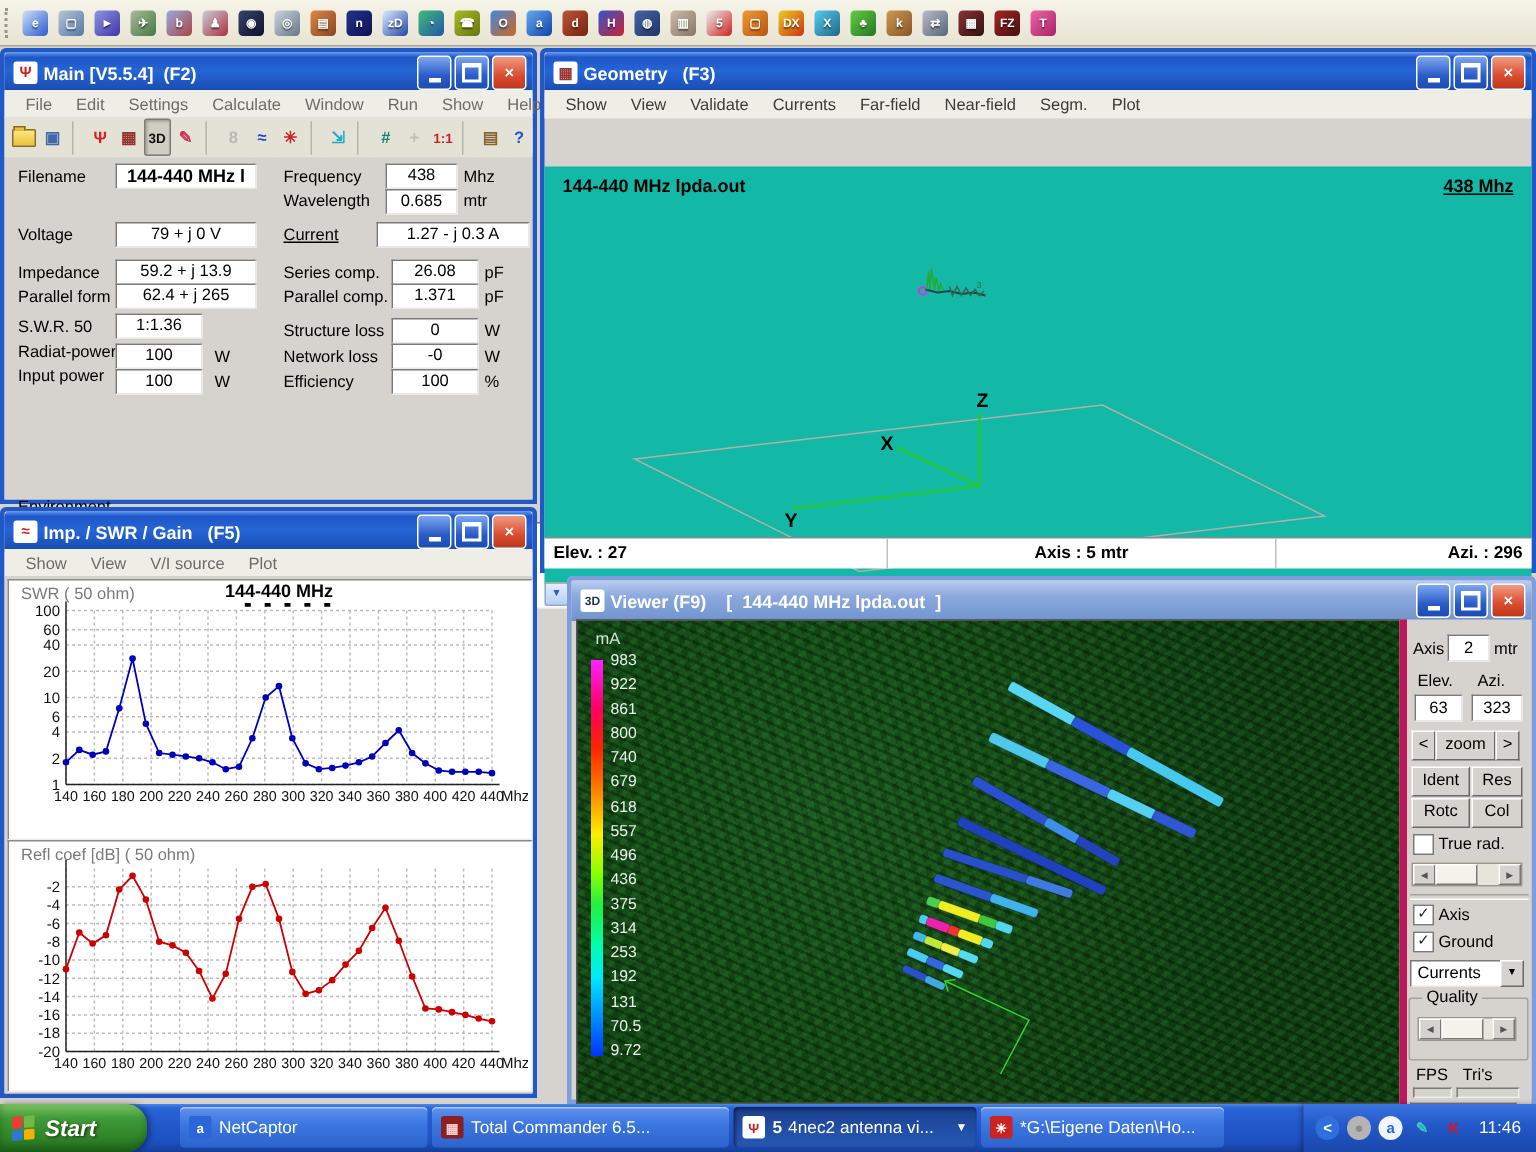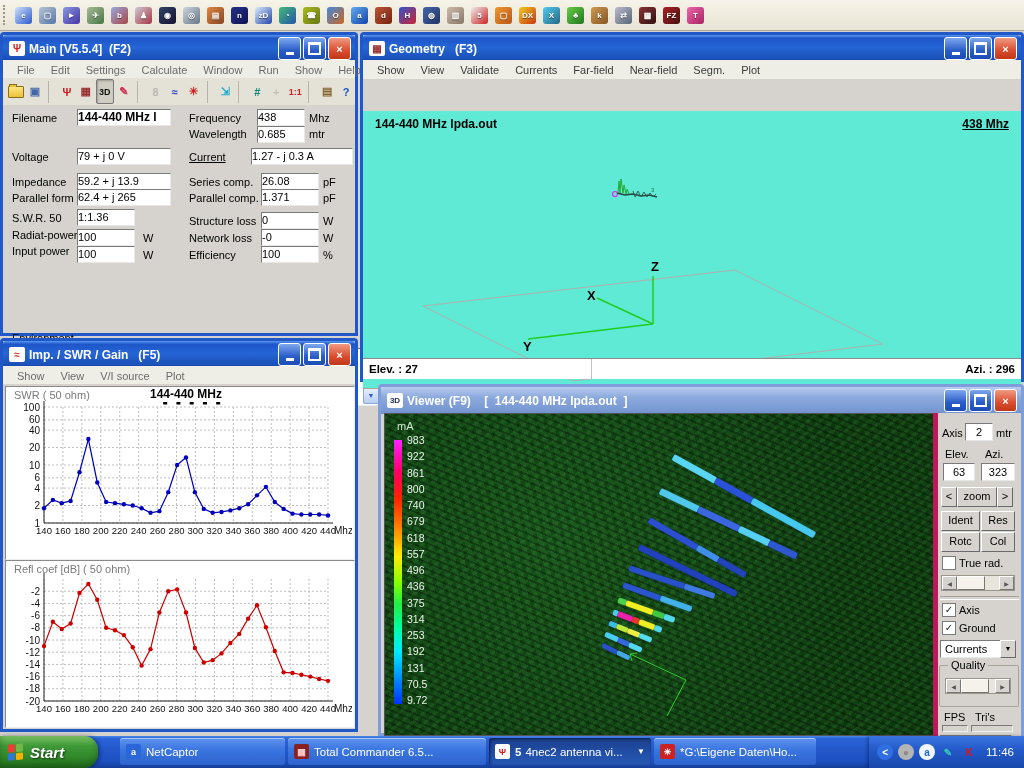--- a/index.html
+++ b/index.html
@@ -44,30 +44,30 @@
   .tbtn.pressed{border:1px solid #7a7a7a;background:#d0cdc2;box-shadow:inset 1px 1px 2px rgba(0,0,0,.25);}
   .tbtn.disabled{opacity:.45;cursor:default;}
   .tsep{width:7px;height:22px;border-left:1px solid #b8b4a8;margin:0 3px;}
   .ico-folder{width:14px;height:10px;background:linear-gradient(#ffe680,#e8c23a);border:1px solid #8a6d1a;
     border-radius:1px;position:relative;}
   .ico-folder:before{content:"";position:absolute;top:-3px;left:0;width:6px;height:2px;background:#e8c23a;
     border:1px solid #8a6d1a;border-bottom:none;}
   .flabel{position:absolute;color:#000;}
   .funit{position:absolute;color:#000;}
   .tfield{position:absolute;height:15px;background:#fff;border:1px solid;
-    border-color:#7a7a7a #e8e8e8 #e8e8e8 #7a7a7a;text-align:left;line-height:15px;font-size:11px;}
+    border-color:#7a7a7a #e8e8e8 #e8e8e8 #7a7a7a;text-align:center;line-height:15px;font-size:11px;}
   .fbold{font-weight:bold;font-size:12px;}
   #env-box{position:absolute;left:6px;top:243px;width:346px;height:54px;background:#fff;
     border:1px solid;border-color:#7a7a7a #e8e8e8 #e8e8e8 #7a7a7a;padding:2px 20px 0 4px;line-height:15px;}
   #env-scroll{position:absolute;right:1px;top:1px;bottom:1px;width:16px;background:#e8e5dc;
     display:flex;flex-direction:column;justify-content:space-between;}
   .sarrow{height:15px;background:linear-gradient(#e8f0fc,#b8cef2);border:1px solid #8aa8d8;border-radius:2px;
     color:#2a5ad0;font-size:7px;display:flex;align-items:center;justify-content:center;cursor:pointer;}
   
-  #geo-canvas{position:absolute;left:3px;top:79px;right:3px;height:277px;background:#5eead4;border-bottom:1px solid #aca899;}
+  #geo-canvas{position:absolute;left:3px;top:79px;right:3px;height:277px;background:#14b8a6;border-bottom:1px solid #aca899;}
   #geo-head-l{position:absolute;left:12px;top:6px;font-weight:bold;font-size:12px;}
   #geo-head-r{position:absolute;right:12px;top:6px;font-weight:bold;font-size:12px;text-decoration:underline;}
   #geo-status{position:absolute;left:3px;bottom:3px;right:3px;height:20px;background:#fff;display:flex;
     font-weight:bold;font-size:11.5px;border-top:1px solid #8a8a8a;}
   #geo-status div{border-right:1px solid #c0c0c0;display:flex;align-items:center;padding:0 6px;}
   
   #win-swr .content{position:absolute;left:3px;top:46px;right:3px;bottom:3px;background:#d6d3ce;}
   .chartpanel{position:absolute;left:2px;width:348px;background:#fff;border:1px solid;
     border-color:#8a8a8a #eee #eee #8a8a8a;}
   
@@ -314,20 +314,21 @@
           <circle cx="252" cy="83" r="2.5" fill="none" stroke="#ee22ee" stroke-width="1.2"></circle>
           <polyline points="254,82 262,84 270,83 278,85 286,84 294,86" fill="none" stroke="#234444" stroke-width="1.4"></polyline>
           <polyline points="255,82 256,70 257,82 258,68 260,82 261,74 263,83 264,78 266,83" fill="none" stroke="#22aa33" stroke-width="1"></polyline>
           <polyline points="270,80 272,86 275,80 278,86 281,81 284,86 287,82 290,86 293,83" fill="none" stroke="#336655" stroke-width="1"></polyline>
           <text x="288" y="81" font-size="6" fill="#227744">3</text>
         </g>
       </svg>
     </div>
     <div id="geo-status">
       <div style="width:216px;">Elev. : 27</div>
+      <div style="width:246px;justify-content:center;">Axis : 5 mtr</div>
       <div style="flex:1;justify-content:flex-end;border-right:none;">Azi. : 296</div>
     </div>
   </div>
 
   <div class="win" id="win-swr" style="left:0;top:338px;width:358px;height:394px;background:#d6d3ce;">
     <div class="frame"></div>
     <div class="titlebar" style="left:3px;right:3px;top:3px;">
       <span class="ticon" style="color:#cc2222;">≈</span>
       <span class="pre">Imp. / SWR / Gain   (F5)</span>
       <span class="tbtns">

